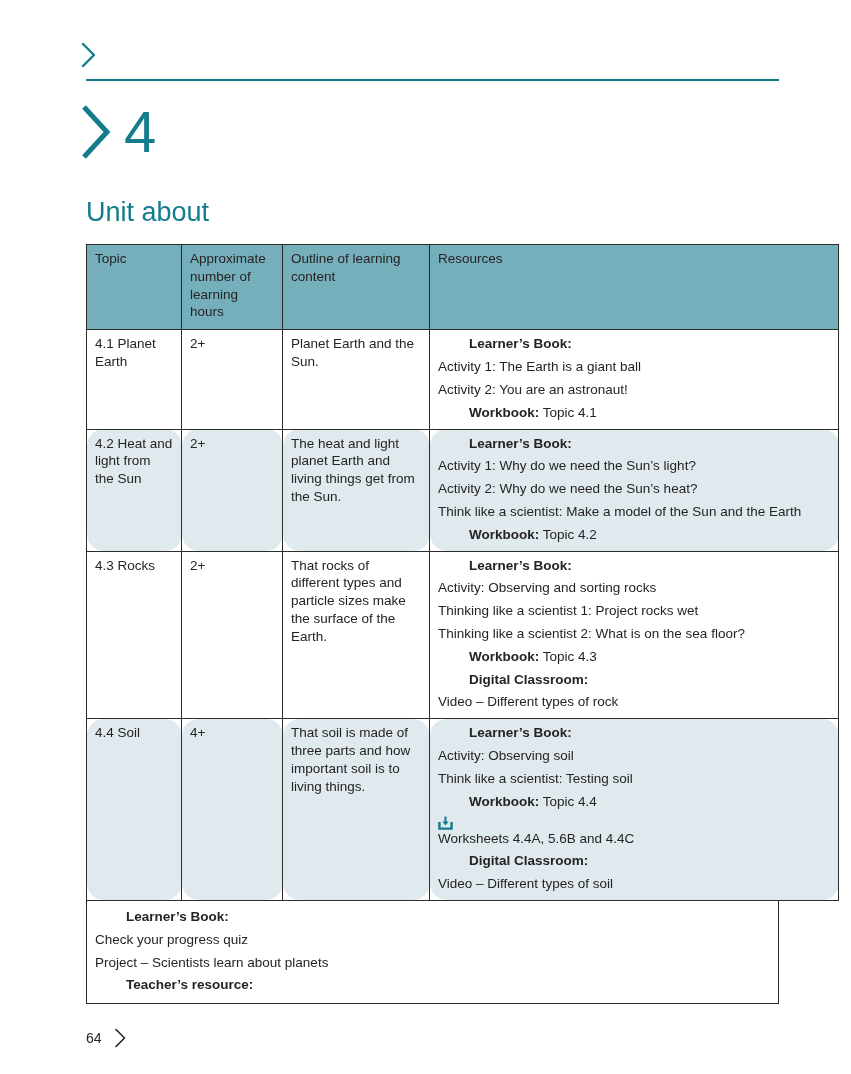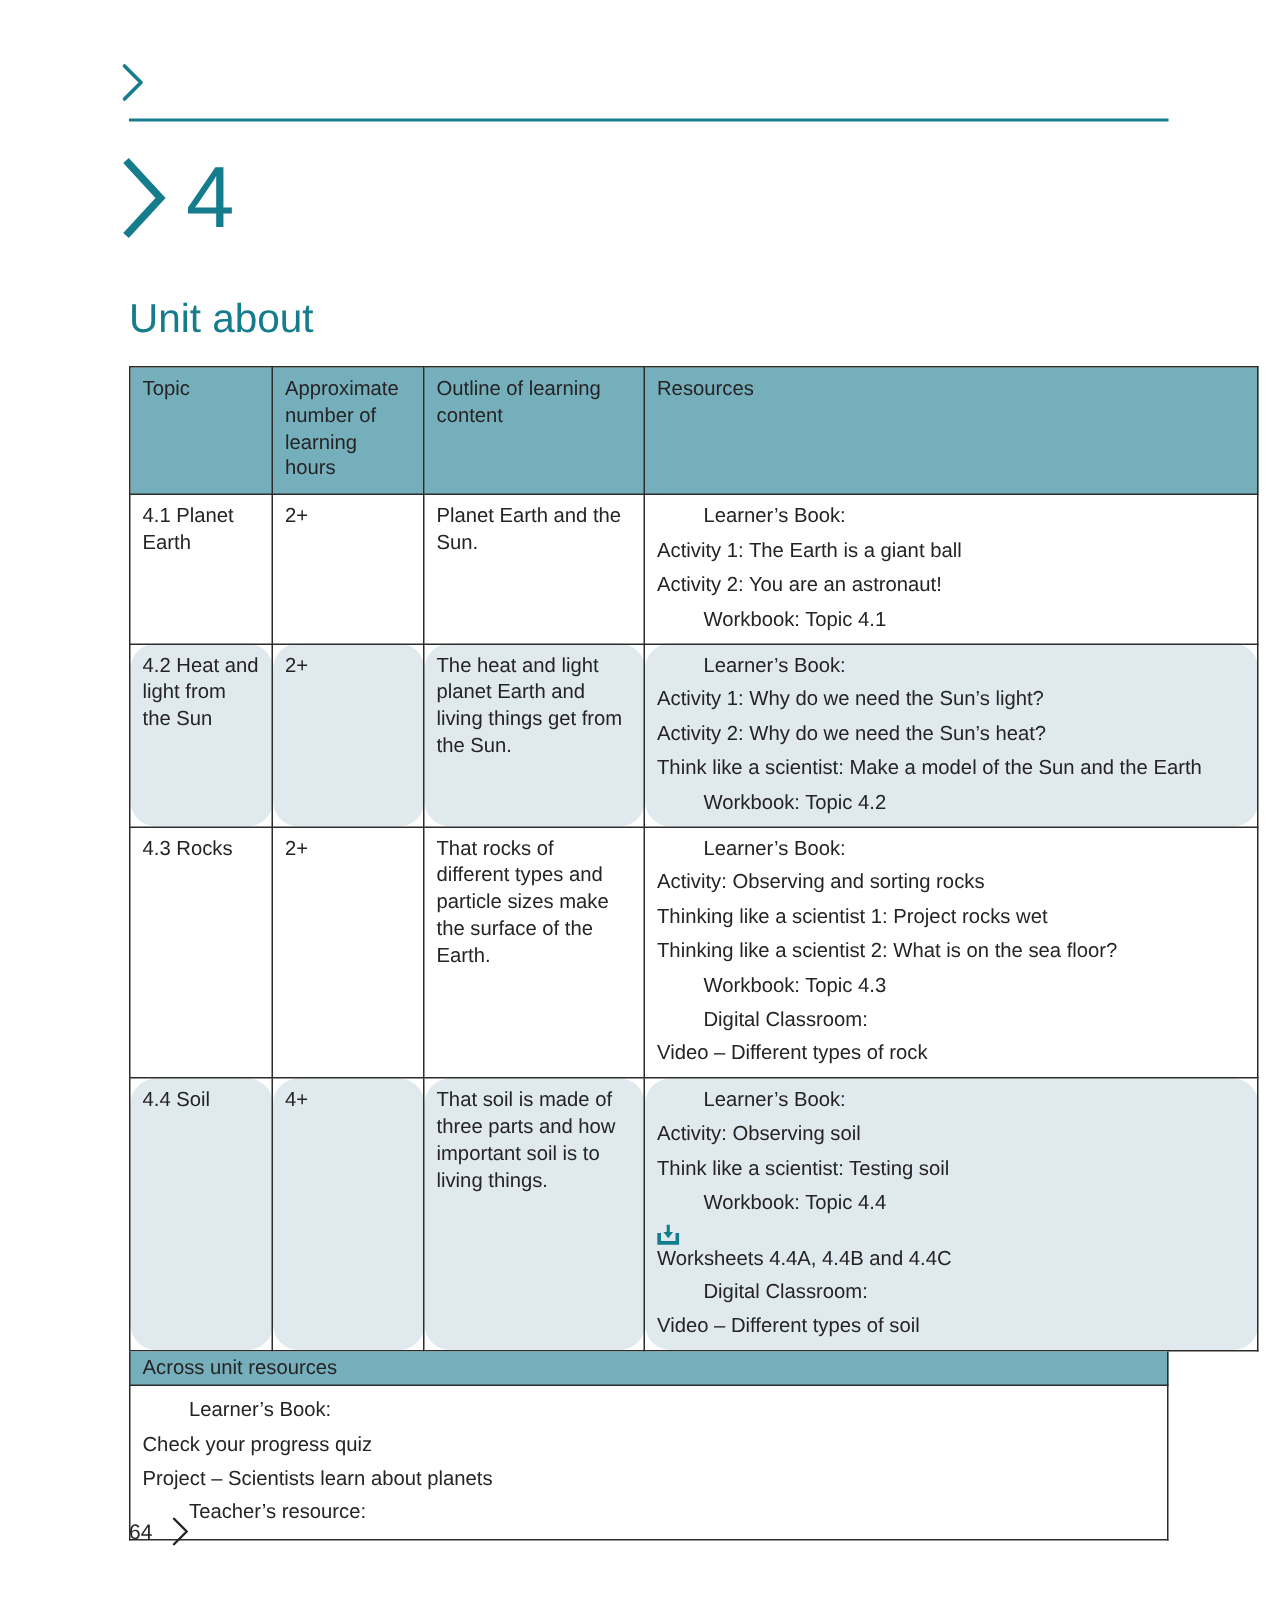--- a/index.html
+++ b/index.html
@@ -43,23 +43,23 @@
 
   
   .across-band{width:693px;margin-left:86px;background:var(--band);border:1px solid var(--border);border-top:none;
     font-size:13.5px;padding:3px 8px 4px;}
   .across-box{width:693px;margin-left:86px;border:1px solid var(--border);border-top:none;background:#fff;
     font-size:13.5px;line-height:1.32;padding:7px 8px 9px;}
   .across-box .rline{margin:0 0 5px;}
   .across-box .rline:last-child{margin-bottom:0;}
 
   
-  .footer{position:absolute;left:86px;bottom:43px;display:flex;align-items:center;gap:12px;font-size:14px;}
+  .footer{position:absolute;left:86px;bottom:26px;display:flex;align-items:center;gap:12px;font-size:14px;}
 
-  strong{font-weight:normal;padding-left:31px;}
+  strong{font-weight:bold;padding-left:31px;}
   svg{display:block;}
 </style>
 </head>
 <body>
 
 <div class="page">
 
   <div class="topbar">
     <svg width="18" height="26" viewBox="0 0 18 26">
       <polyline points="3,2 14,13 3,24" fill="none" stroke="#147c8c" stroke-width="2.4" stroke-linecap="round" stroke-linejoin="round"></polyline>
@@ -135,29 +135,28 @@
           <td>That soil is made of three parts and how important soil is to living things.</td>
           <td class="res">
             <div class="rline"><strong>Learner’s Book:</strong></div>
             <div class="rline"><span>Activity: Observing soil</span></div>
             <div class="rline"><span>Think like a scientist: Testing soil</span></div>
             <div class="rline"><strong>Workbook:</strong><span> Topic 4.4</span></div>
             <div class="rline"><svg width="15" height="14" viewBox="0 0 16 15" class="dl-icon">
                 <path d="M1.5 6.5 V13.5 H14.5 V6.5" fill="none" stroke="#147c8c" stroke-width="2.6"></path>
                 <line x1="8" y1="0.5" x2="8" y2="7.5" stroke="#147c8c" stroke-width="2.2"></line>
                 <polygon points="4.6,5.8 11.4,5.8 8,10.2" fill="#147c8c"></polygon>
-              </svg><span>Worksheets 4.4A, 4.4B and 4.4C</span></div>
+              </svg><span>Worksheets 4.4A, 5.6B and 4.4C</span></div>
             <div class="rline"><strong>Digital Classroom:</strong></div>
             <div class="rline"><span>Video – Different types of soil</span></div>
           </td>
         </tr>
       </tbody>
   </table>
 
-  <div class="across-band">Across unit resources</div>
   <div class="across-box" id="across-box">
       <div class="rline"><strong>Learner’s Book:</strong></div>
       <div class="rline"><span>Check your progress quiz</span></div>
       <div class="rline"><span>Project – Scientists learn about planets</span></div>
       <div class="rline"><strong>Teacher’s resource:</strong></div>
     </div>
 
   <div class="footer">
     <span>64</span>
     <svg width="13" height="20" viewBox="0 0 13 20">

